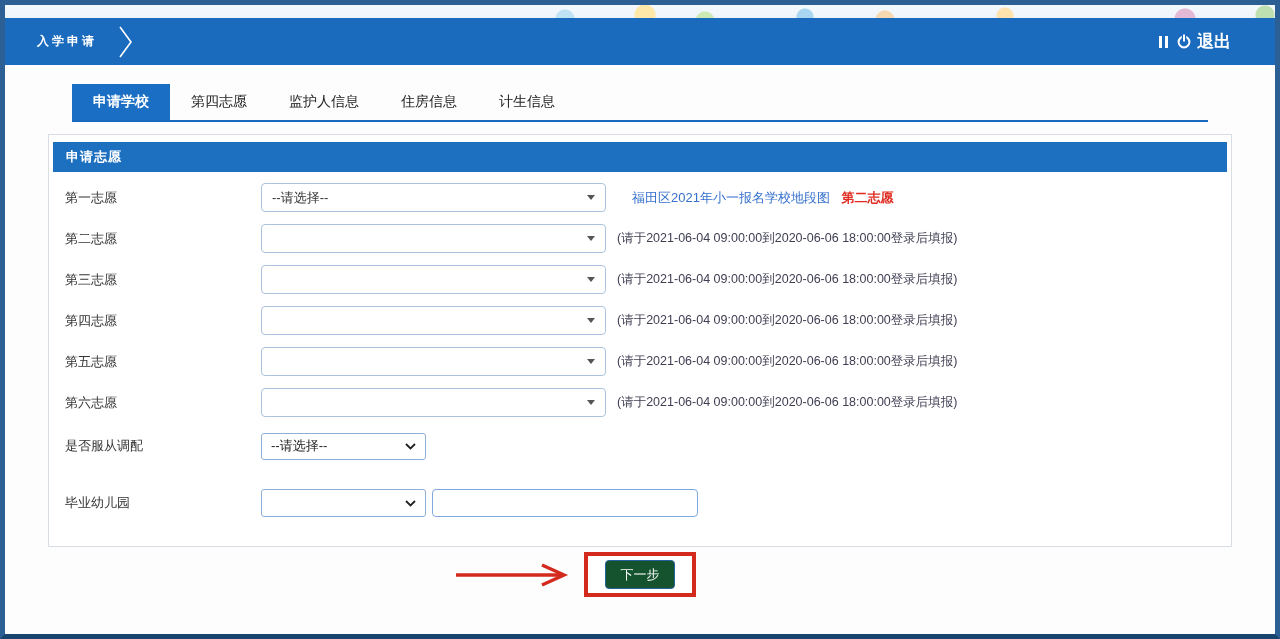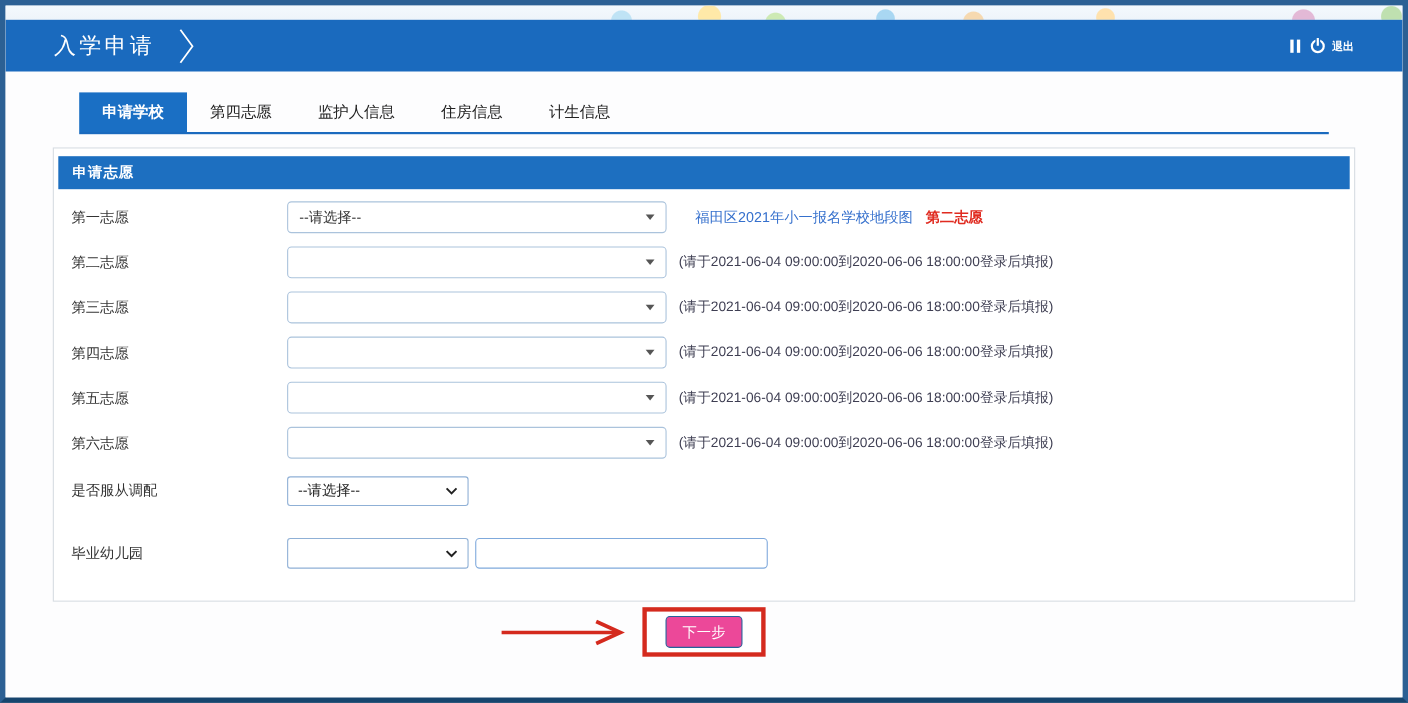--- a/index.html
+++ b/index.html
@@ -31,26 +31,26 @@
       radial-gradient(circle at 1260px 10px, #bfe0b0 0 9px, rgba(0,0,0,0) 10px),
       linear-gradient(#f4f9fd, #eef4fa);
   }
   
   .topbar {
     height: 47px; flex: 0 0 47px;
     background: #1a6abe;
     display: flex; align-items: center;
     position: relative; color: #fff;
   }
-  .topbar-title { font-size: 20px; font-weight: normal; letter-spacing: 3px; margin-left: 44px; }
+  .topbar-title { font-size: 12px; font-weight: bold; letter-spacing: 3px; margin-left: 32px; }
   .crumb-chevron { margin-left: 20px; display: flex; align-items: center; }
   .topbar-right { position: absolute; right: 44px; top: 0; height: 100%; display: flex; align-items: center; gap: 5px; }
   .bars { display: flex; gap: 3px; margin-right: 3px; }
   .bars i { display: block; width: 3px; height: 12px; background: #fff; }
-  .logout-label { font-size: 10px; font-weight: bold; cursor: pointer; }
+  .logout-label { font-size: 17px; font-weight: bold; cursor: pointer; }
   .power { display: flex; align-items: center; cursor: pointer; }
 
   
   .content { flex: 1; display: flex; flex-direction: column; background: #fdfdfe; padding-top: 19px; }
   .tabbar {
     margin: 0 67px; display: flex; align-items: stretch;
     border-bottom: 2px solid #1a6abe;
   }
   .tab {
     padding: 9px 21px; font-size: 14px; color: #222;
@@ -106,21 +106,21 @@
   .footer { position: relative; height: 53px; flex: 0 0 53px; }
   .red-box {
     position: absolute; left: 50%; transform: translateX(-50%); top: 5px;
     width: 112px; height: 45px;
     border: 4px solid #d42a1e;
     display: flex; align-items: center; justify-content: center;
     background: #fff;
   }
   .next-btn {
     width: 70px; height: 29px;
-    background: #ec4899; border: 1px solid #24629b; border-radius: 4px;
+    background: #14532d; border: 1px solid #24629b; border-radius: 4px;
     color: #fff; font-size: 13px; cursor: pointer;
     font-family: Liberation Sans, sans-serif;
   }
   .annot-arrow { position: absolute; top: 15px; right: calc(50% + 60px); }
 </style>
 </head>
 <body>
 
 <div class="frame">
 

